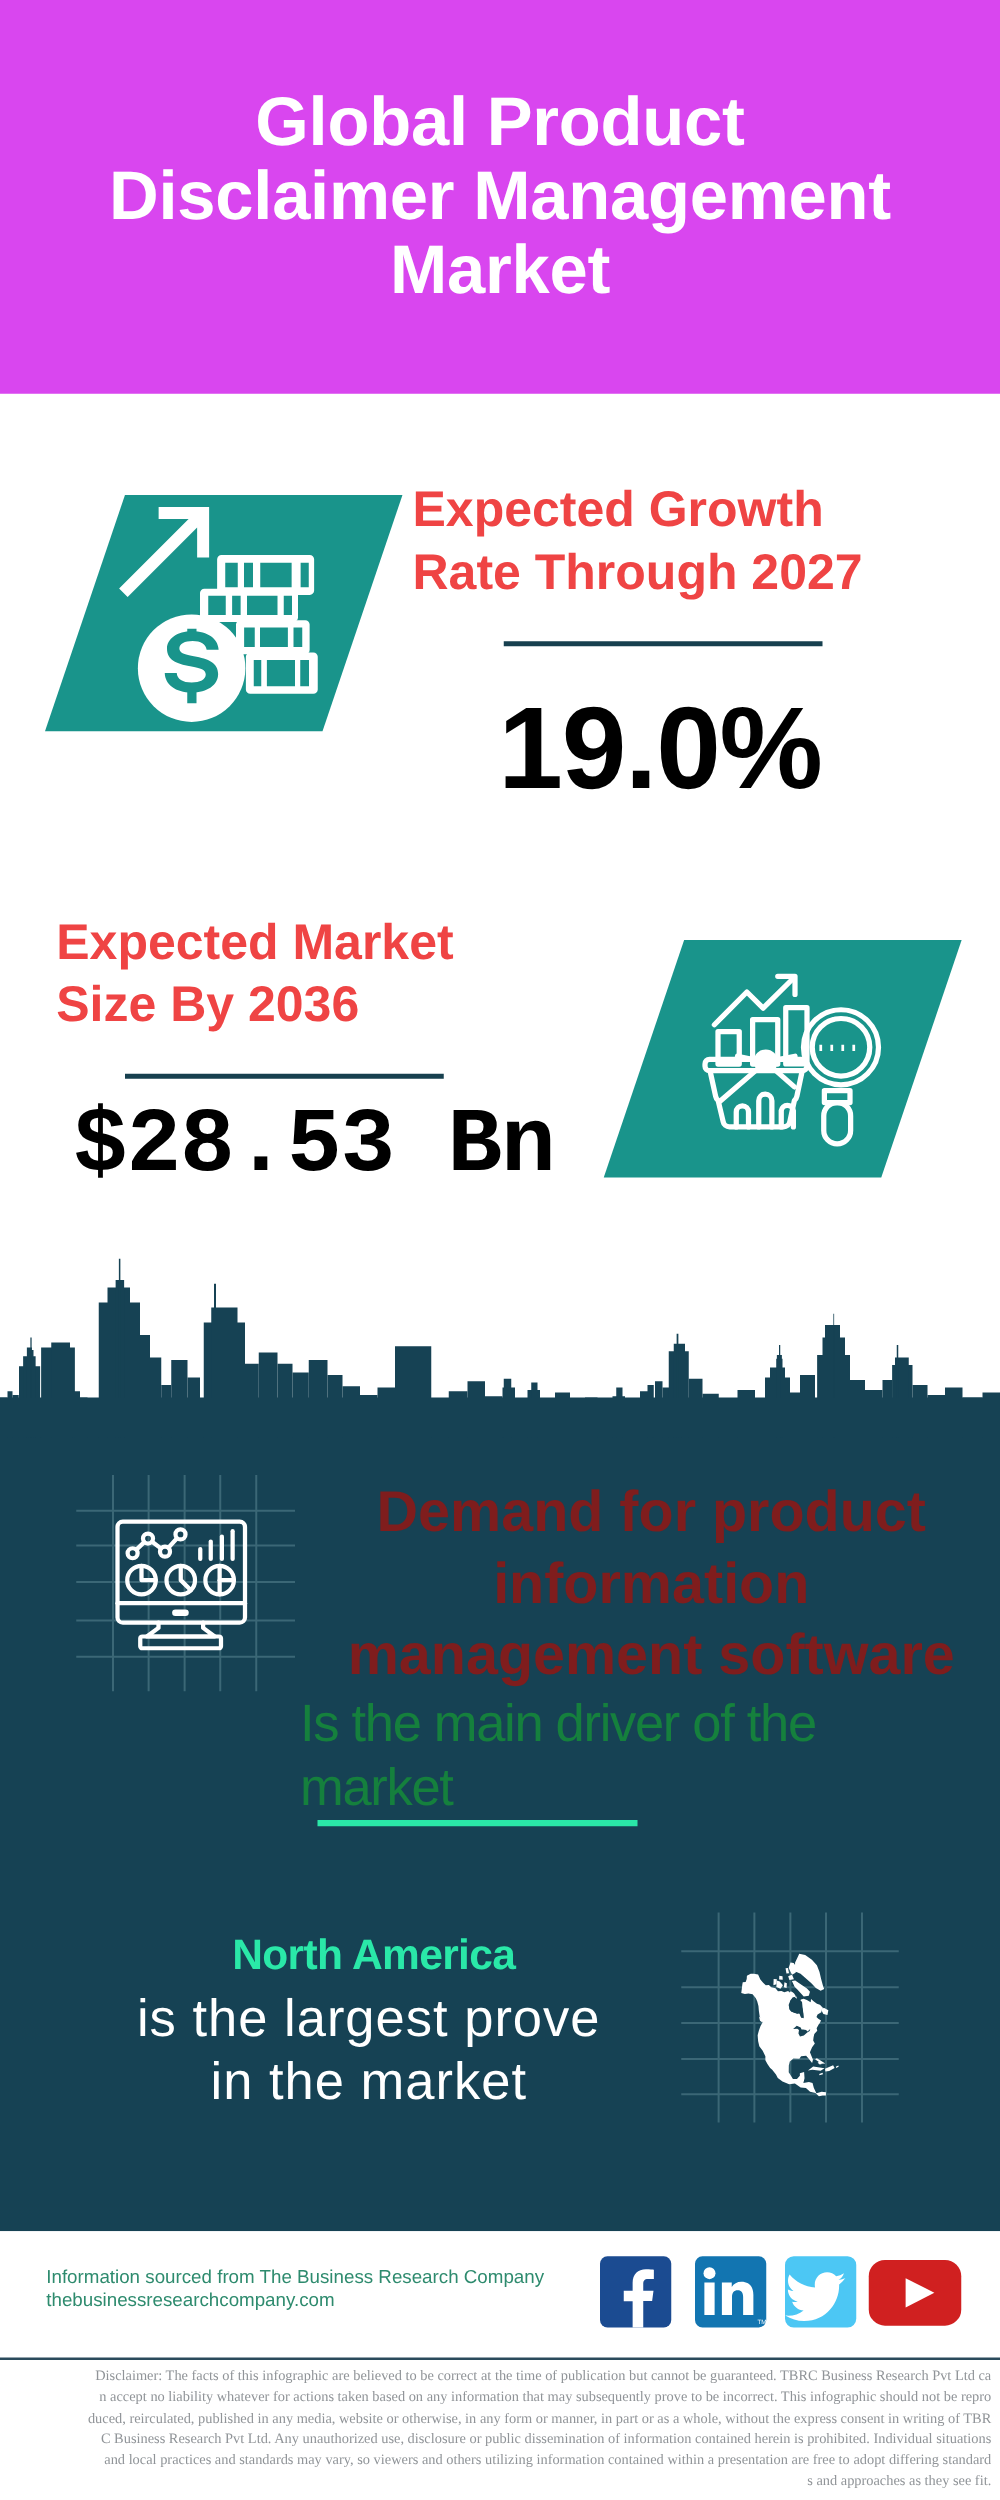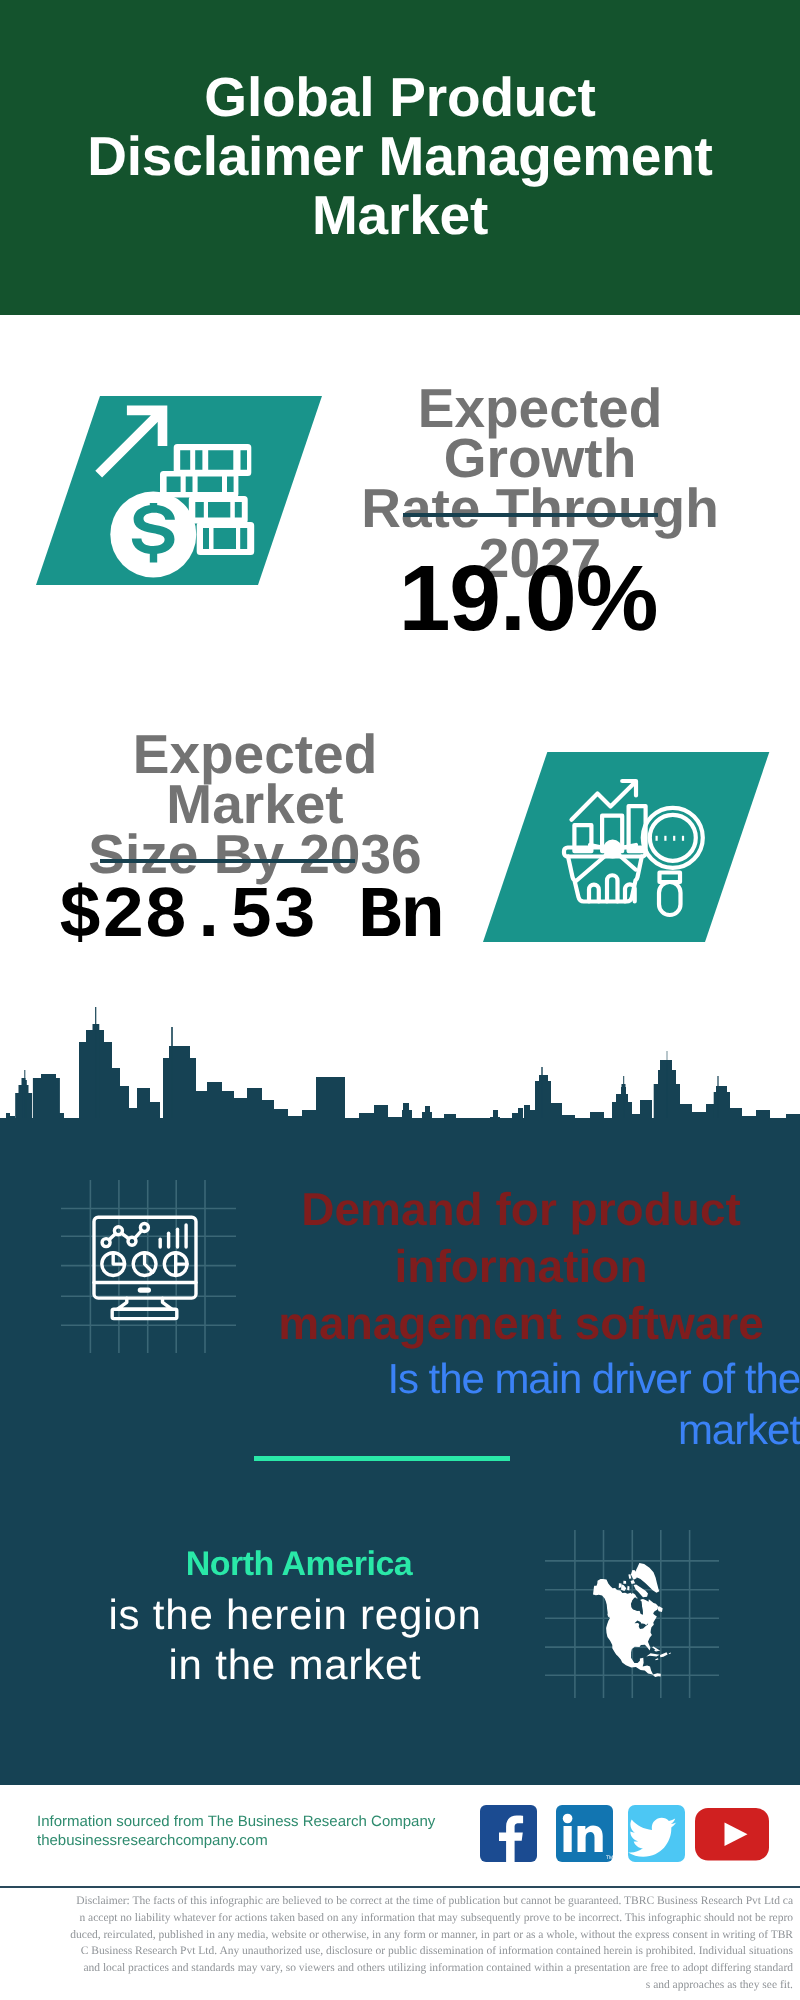--- a/index.html
+++ b/index.html
@@ -1,49 +1,49 @@
 <!DOCTYPE html>
 <html><head>
 <meta charset="utf-8">
 <style>
   html,body{margin:0;padding:0;}
   body{width:800px;height:2000px;background:#ffffff;font-family:"Liberation Sans",sans-serif;overflow:hidden;-webkit-font-smoothing:antialiased;text-rendering:geometricPrecision;}
   .page{position:relative;width:800px;height:2000px;overflow:hidden;}
 
   
-  .hdr{position:absolute;left:0;top:0;width:800px;height:315px;background:#14532d;}
+  .hdr{position:absolute;left:0;top:0;width:800px;height:315px;background:#d946ef;}
   .hdr .title{position:absolute;left:0;top:68px;width:800px;text-align:center;color:#ffffff;
       font-size:55px;line-height:59px;font-weight:bold;letter-spacing:-0.2px;}
 
   
   .para{position:absolute;background:#19948B;}
   .para1{left:36px;top:396px;width:222px;height:189px;transform:skewX(-18.7deg);transform-origin:bottom left;}
   .para2{left:483px;top:752px;width:222px;height:190px;transform:skewX(-18.7deg);transform-origin:bottom left;}
 
-  .blk-title{position:absolute;color:#737373;font-weight:bold;font-size:55px;line-height:50px;text-align:center;}
+  .blk-title{position:absolute;color:#ef4444;font-weight:bold;font-size:40px;line-height:50px;}
   .rule{position:absolute;height:4px;background:#17404F;}
   .big{position:absolute;color:#000000;font-weight:bold;font-size:93px;line-height:90px;text-align:center;letter-spacing:-1px;}
 
   
   .dark{position:absolute;left:0;top:1140px;width:800px;height:645px;background:#164254;}
   .skyline{position:absolute;left:0;top:0;width:800px;height:2000px;}
 
   
   .foot{position:absolute;left:0;top:1785px;width:800px;height:215px;background:#ffffff;}
 
 
   .foot-src{position:absolute;left:37px;top:1812px;width:460px;color:#2E8B6E;
       font-size:15px;line-height:19px;}
   .foot-rule{position:absolute;left:0;top:1886px;width:800px;height:2px;background:#2A4A5C;}
   .disc{position:absolute;left:8px;top:1893px;width:785px;color:#909498;
       font-size:11.5px;line-height:16.8px;text-align:right;white-space:nowrap;font-family:Liberation Serif, serif;}
   .drv-hl{position:absolute;left:261px;top:1181px;width:520px;text-align:center;
       font-weight:bold;font-size:46px;line-height:57px;color:#7f1d1d;}
-  .drv-sub{position:absolute;left:240px;top:1353px;width:560px;text-align:right;
-      font-weight:normal;font-size:42px;line-height:51px;color:#3b82f6;letter-spacing:-1.05px;}
+  .drv-sub{position:absolute;left:240px;top:1353px;width:560px;text-align:left;
+      font-weight:normal;font-size:42px;line-height:51px;color:#15803d;letter-spacing:-1.05px;}
   .mintrule{position:absolute;left:254px;top:1456px;width:256px;height:5px;background:#2AE8A8;}
   .reg-hl{position:absolute;left:39px;top:1538px;width:520px;text-align:center;
       font-weight:bold;font-size:34px;line-height:52px;color:#2AE8A8;letter-spacing:-0.5px;}
   .reg-sub{position:absolute;left:35px;top:1590px;width:520px;text-align:center;
       font-weight:normal;font-size:42px;line-height:50px;color:#ffffff;letter-spacing:0.8px;}
 </style>
 </head>
 <body>
 
 <div class="page">
@@ -324,21 +324,21 @@
         <path d="M 654.11,1650.15 L 655.71,1649.26 L 657.55,1651.21 L 655.75,1651.58 Z"></path>
       </g>
       <g fill="#164254">
         <path d="M 630.91,1603.91 L 632.35,1600.27 L 634.24,1597.85 L 635.79,1597.53 L 637.50,1599.27 L 639.16,1600.24 L 640.83,1603.31 L 642.16,1607.16 L 642.69,1610.54 L 642.82,1614.03 L 640.91,1613.90 L 639.53,1610.77 L 637.78,1610.78 L 635.27,1610.02 L 632.83,1608.98 L 631.58,1606.90 Z"></path>
         <path d="M 634.48,1623.13 L 637.43,1620.50 L 640.54,1622.05 L 641.24,1623.55 L 642.52,1623.50 L 644.81,1623.96 L 646.03,1625.27 L 648.19,1623.24 L 647.70,1624.70 L 645.77,1626.06 L 643.08,1628.39 L 640.00,1629.11 L 638.76,1626.86 L 639.19,1624.01 L 637.77,1622.91 Z"></path>
       </g>
     </svg>
 
   <div class="reg-hl">North America</div>
   <div class="reg-sub">
-    <span>is the herein region</span><br>
+    <span>is the largest prove</span><br>
     <span>in the market</span>
   </div>
 
   <div class="foot"></div>
   <div class="foot-src">
     <span>Information sourced from The Business Research Company</span><br>
     <span>thebusinessresearchcompany.com</span>
   </div>
 
   <svg class="socials" width="300" height="70" viewBox="470 1800 300 70" style="position:absolute;left:470px;top:1800px;">

